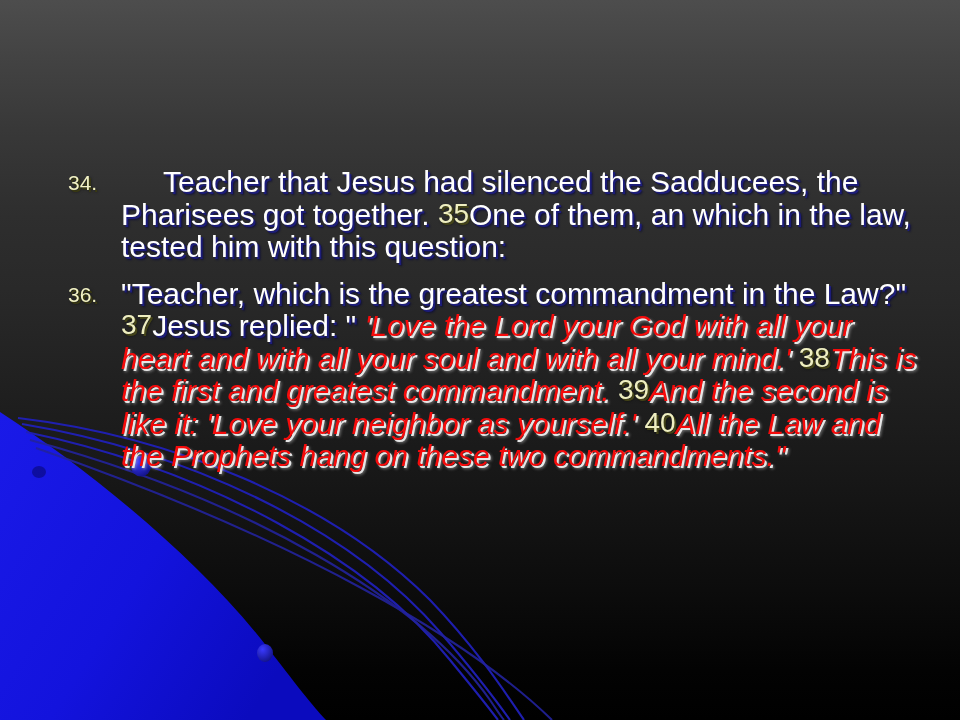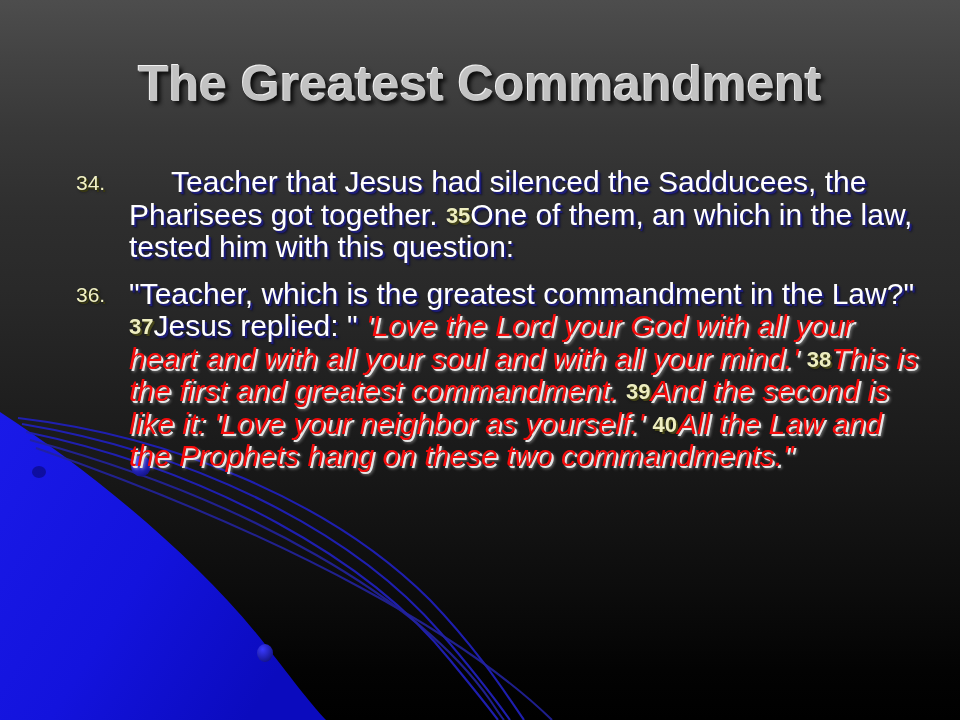--- a/index.html
+++ b/index.html
@@ -48,21 +48,21 @@
     color: #c2c2c2;
     text-shadow:
        -1px -1px 0 #f2f2f2,
         3px  3px 4px rgba(0,0,0,0.85);
     white-space: nowrap;
   }
 
   
   #body {
     position: absolute;
-    left: 72px;
+    left: 64px;
     top: 166px;
     width: 856px;
   }
   .para {
     position: relative;
     padding-left: 57px;
     margin-bottom: 14px;
     font-size: 30px;
     line-height: 1.085;
     color: #ffffff;
@@ -77,22 +77,22 @@
     text-shadow: 2px 2px 0 #3a3a12, 2px 2px 3px rgba(0,0,0,0.6);
   }
   .indent { display: inline-block; width: 42px; }
 
   .red {
     color: #f50b0b;
     text-shadow: 2px 2px 0 #e6e6e6, 3px 3px 3px rgba(190,190,190,0.6);
     font-style: italic;
   }
   .vnum {
-    font-size: 22px;
-    font-weight: bold;
+    font-size: 28px;
+    font-weight: normal;
     color: #eeeec0;
     vertical-align: 2px;
     text-shadow: 2px 2px 0 #444418, 2px 2px 3px rgba(0,0,0,0.6);
   }
 </style>
 </head>
 <body>
 
 <div id="slide">
 
@@ -119,20 +119,19 @@
     <g fill="none" stroke="#23239c" stroke-width="2.1" opacity="0.9">
       <path d="M30,440 C250,500 420,600 490,700 C498,712 502,718 504,720"></path>
       <path d="M36,448 C300,540 470,640 552,720"></path>
     </g>
 
     <ellipse cx="141" cy="466" rx="10" ry="10.5" fill="url(#beadGrad)"></ellipse>
     <ellipse cx="265" cy="653" rx="8" ry="9" fill="url(#beadGrad)"></ellipse>
     <ellipse cx="39" cy="472" rx="7" ry="6" fill="#0b0b8a" opacity="0.75"></ellipse>
   </svg>
 
-  <div id="title">The Greatest Commandment</div>
 
   <div id="body">
       <div class="para"><span class="num">34.</span><span class="indent"></span><span>Teacher that Jesus had silenced the Sadducees, the Pharisees got together. </span><span class="vnum">35</span><span>One of them, an which in the law, tested him with this question:</span></div>
       <div class="para"><span class="num">36.</span><span>"Teacher, which is the greatest commandment in the Law?" </span><span class="vnum">37</span><span>Jesus replied: " </span><span class="red">'Love the Lord your God with all your heart and with all your soul and with all your mind.' </span><span class="vnum">38</span><span class="red">This is the first and greatest commandment. </span><span class="vnum">39</span><span class="red">And the second is like it: 'Love your neighbor as yourself.' </span><span class="vnum">40</span><span class="red">All the Law and the Prophets hang on these two commandments."</span></div>
     </div>
 
 </div>
 
 </body></html>

